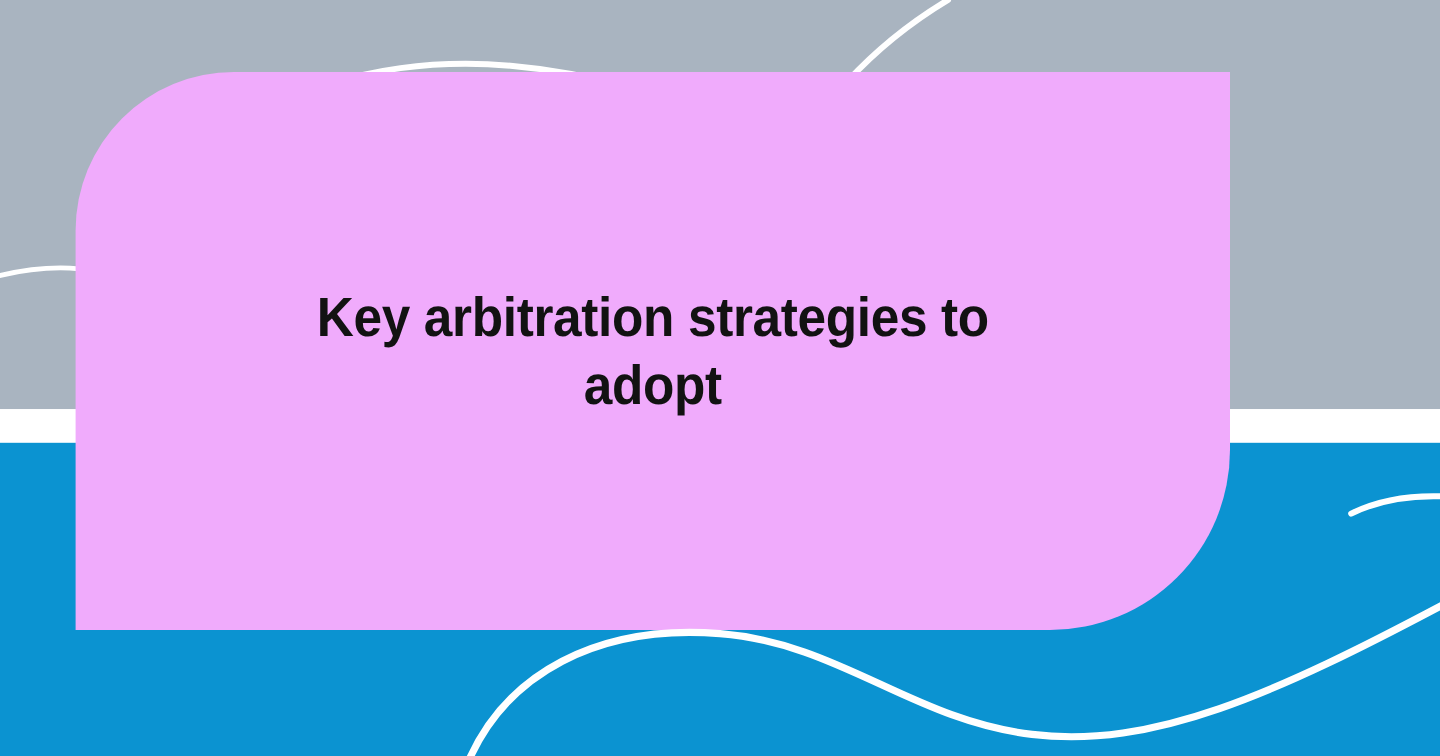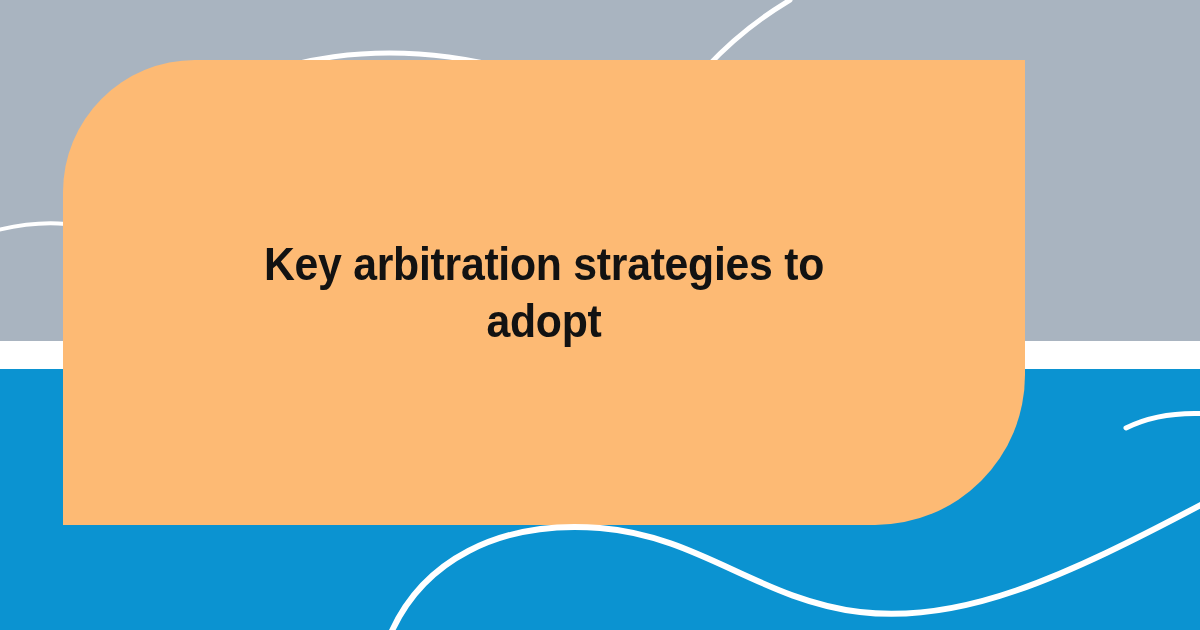--- a/index.html
+++ b/index.html
@@ -59,21 +59,21 @@
     pointer-events: none;
   }
 
   
   .card {
     position: absolute;
     left: 63px;
     top: 60px;
     width: 962px;
     height: 465px;
-    background: #fdba74;
+    background: #f0abfc;
     border-top-left-radius: 132px;
     border-bottom-right-radius: 150px;
     border-top-right-radius: 0;
     border-bottom-left-radius: 0;
     display: flex;
     align-items: center;
     justify-content: center;
     box-sizing: border-box;
     padding: 0 61px;
   }

